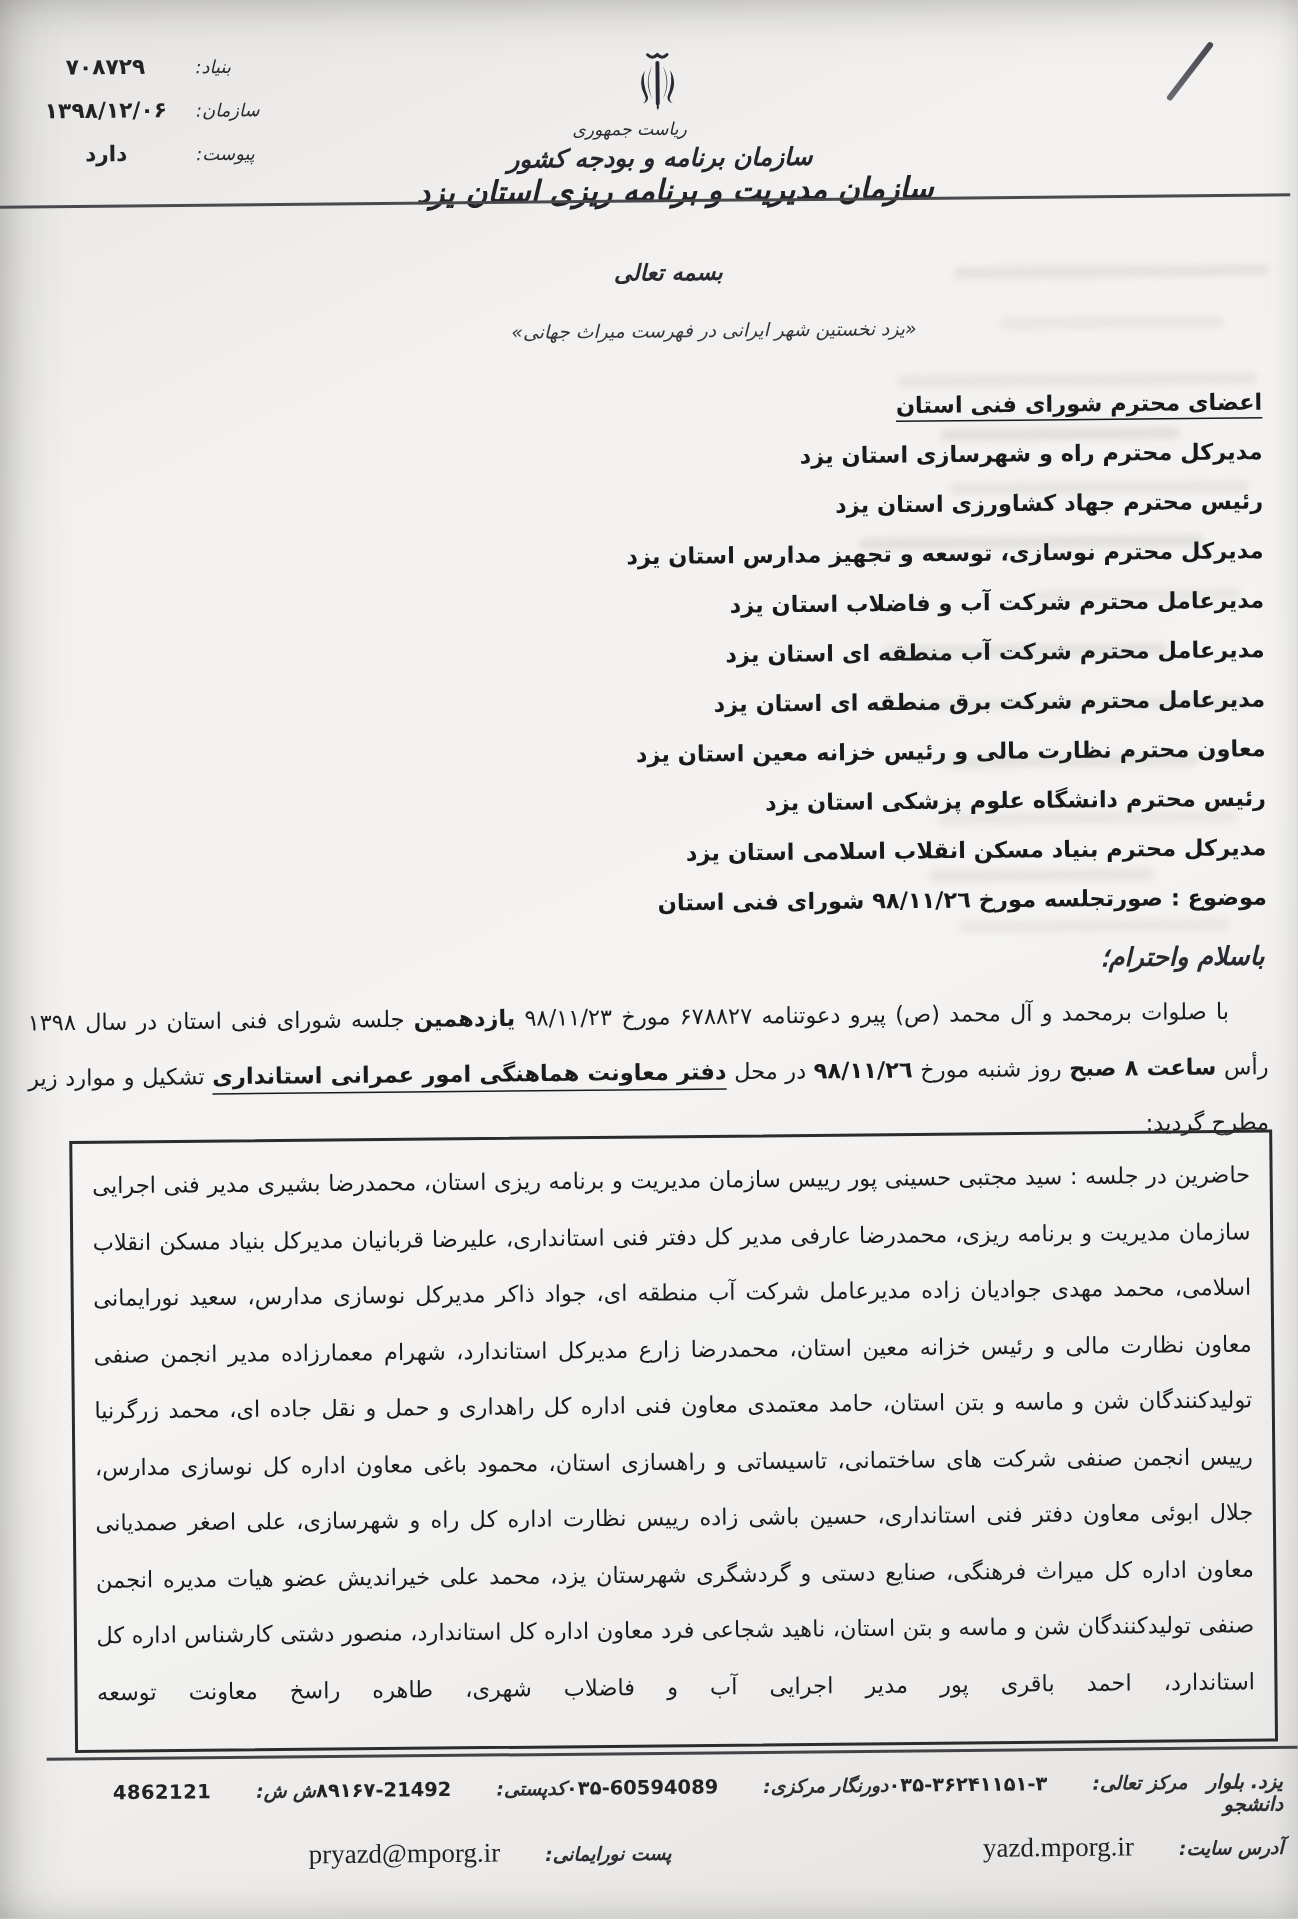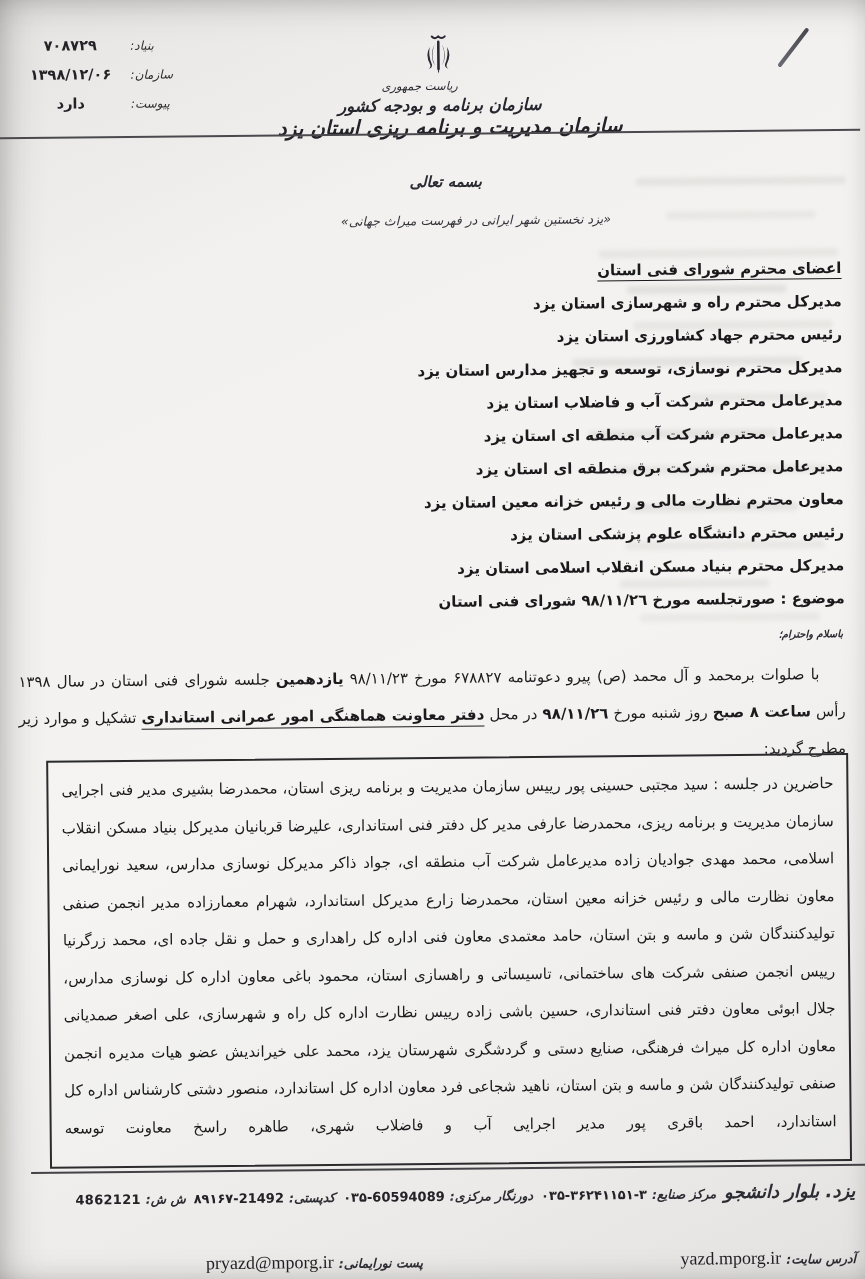--- a/index.html
+++ b/index.html
@@ -38,42 +38,42 @@
   .header-rule{top:133px;left:0;width:865px;height:1.5px;background:#4a4a4e;}
 
   .besmele{top:173px;left:360px;width:180px;text-align:center;font-size:15px;font-weight:bold;color:#2a2a32;}
   .slogan{top:213px;left:300px;width:360px;text-align:center;font-size:12.5px;color:#33333b;}
 
   
   .recipients{top:256px;right:20px;left:60px;text-align:right;font-size:15px;font-weight:bold;line-height:33px;color:#1a1a1d;}
   .recipient-line{white-space:nowrap;}
   .recipients .u{text-underline-offset:5px;}
 
-  .salutation{top:632px;right:22px;font-size:10px;font-weight:bold;color:#2a2a32;}
+  .salutation{top:632px;right:22px;font-size:17px;font-weight:bold;color:#2a2a32;}
 
   .intro{top:660px;right:20px;left:18px;font-size:15px;line-height:37px;text-align:justify;text-indent:26px;color:#1b1b1e;}
   .intro .u{text-underline-offset:6px;}
 
   .attendees-box{
     top:757px;right:18px;left:45px;height:382px;
     border:2px solid #2b2b2e;
     padding:10px 13px 12px 13px;
     font-size:15px;line-height:37.5px;
     text-align:justify;text-align-last:justify;
     color:#1b1b1e;background:rgba(255,255,255,.12);
   }
 
   .footer-rule{top:1168px;left:26px;width:836px;height:1.5px;background:#434347;}
   .footer-row1{top:1184px;right:15px;left:70px;display:flex;direction:rtl;justify-content:space-between;align-items:baseline;}
   .footer-row2{top:1224px;right:15px;left:200px;display:flex;direction:rtl;justify-content:space-between;align-items:baseline;}
   .f-item{display:flex;direction:rtl;align-items:baseline;gap:5px;white-space:nowrap;}
-  .f-label{font-style:italic;font-size:12.5px;font-weight:bold;color:#2c2c33;}
+  .f-label{font-style:italic;font-size:12.5px;font-weight:bold;color:#2c2c33;margin-left:25px;}
   .f-value{font-weight:bold;font-size:13px;color:#222227;letter-spacing:.3px;}
-  .f-address{font-style:italic;font-size:18px;font-weight:bold;color:#2c2c33;}
-  .f-url{font-family:"Liberation Serif",serif;font-size:18px;color:#1f1f24;margin-top:27px;}
+  .f-address{font-style:italic;font-size:13px;font-weight:bold;color:#2c2c33;}
+  .f-url{font-family:"Liberation Serif",serif;font-size:18px;color:#1f1f24;}
   .f-email{font-family:"Liberation Serif",serif;font-size:18px;color:#1f1f24;}
 
   
   .ghost{top:168px;left:470px;width:390px;height:470px;pointer-events:none;}
   .ghost div{
     position:absolute;height:8px;border-radius:4px;
     background:#8f8d86;filter:blur(2.2px);opacity:.14;
   }
   .ghost div:nth-child(1){top:12px;right:10px;width:210px;}
   .ghost div:nth-child(2){top:46px;right:40px;width:150px;opacity:.10;}
@@ -167,21 +167,21 @@
 
     <div class="abs intro"><span>با صلوات برمحمد و آل محمد (ص) پیرو دعوتنامه </span><span>۶۷۸۸۲۷</span><span> مورخ </span><span>٩٨/١١/٢٣</span><span> </span><span class="b">یازدهمین</span><span> جلسه شورای فنی استان در سال ۱۳۹۸ رأس </span><span class="b">ساعت ۸ صبح</span><span> روز شنبه مورخ </span><span class="b">٩٨/١١/٢٦</span><span> در محل </span><span class="b u">دفتر معاونت هماهنگی امور عمرانی استانداری</span><span> تشکیل و موارد زیر مطرح گردید:</span></div>
 
     <div class="abs attendees-box">حاضرین در جلسه : سید مجتبی حسینی پور رییس سازمان مدیریت و برنامه ریزی استان، محمدرضا بشیری مدیر فنی اجرایی سازمان مدیریت و برنامه ریزی، محمدرضا عارفی مدیر کل دفتر فنی استانداری، علیرضا قربانیان مدیرکل بنیاد مسکن انقلاب اسلامی، محمد مهدی جوادیان زاده مدیرعامل شرکت آب منطقه ای، جواد ذاکر مدیرکل نوسازی مدارس، سعید نورایمانی معاون نظارت مالی و رئیس خزانه معین استان، محمدرضا زارع مدیرکل استاندارد، شهرام معمارزاده مدیر انجمن صنفی تولیدکنندگان شن و ماسه و بتن استان، حامد معتمدی معاون فنی اداره کل راهداری و حمل و نقل جاده ای، محمد زرگرنیا رییس انجمن صنفی شرکت های ساختمانی، تاسیساتی و راهسازی استان، محمود باغی معاون اداره کل نوسازی مدارس، جلال ابوئی معاون دفتر فنی استانداری، حسین باشی زاده رییس نظارت اداره کل راه و شهرسازی، علی اصغر صمدیانی معاون اداره کل میراث فرهنگی، صنایع دستی و گردشگری شهرستان یزد، محمد علی خیراندیش عضو هیات مدیره انجمن صنفی تولیدکنندگان شن و ماسه و بتن استان، ناهید شجاعی فرد معاون اداره کل استاندارد، منصور دشتی کارشناس اداره کل استاندارد، احمد باقری پور مدیر اجرایی آب و فاضلاب شهری، طاهره راسخ معاونت توسعه</div>
 
     <div class="abs footer-rule"></div>
 
     <div class="abs footer-row1">
       <span class="f-address nasta">یزد. بلوار دانشجو</span>
       <span class="f-item">
-        <span class="f-label">مرکز صنایع:</span>
+        <span class="f-label">مرکز تعالی:</span>
         <span class="f-value" dir="ltr">۰۳۵-۳۶۲۴۱۱۵۱-۳</span>
       </span>
       <span class="f-item">
         <span class="f-label">دورنگار مرکزی:</span>
         <span class="f-value" dir="ltr">۰۳۵-60594089</span>
       </span>
       <span class="f-item">
         <span class="f-label">کدپستی:</span>
         <span class="f-value" dir="ltr">۸۹۱۶۷-21492</span>
       </span>

